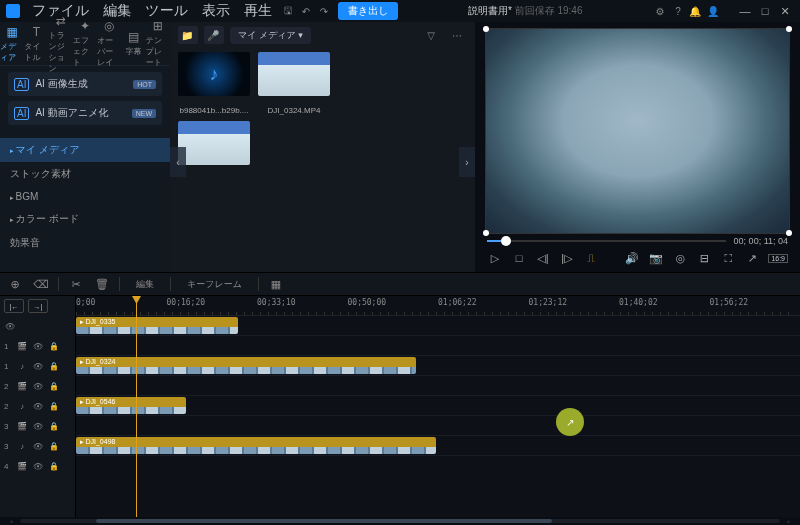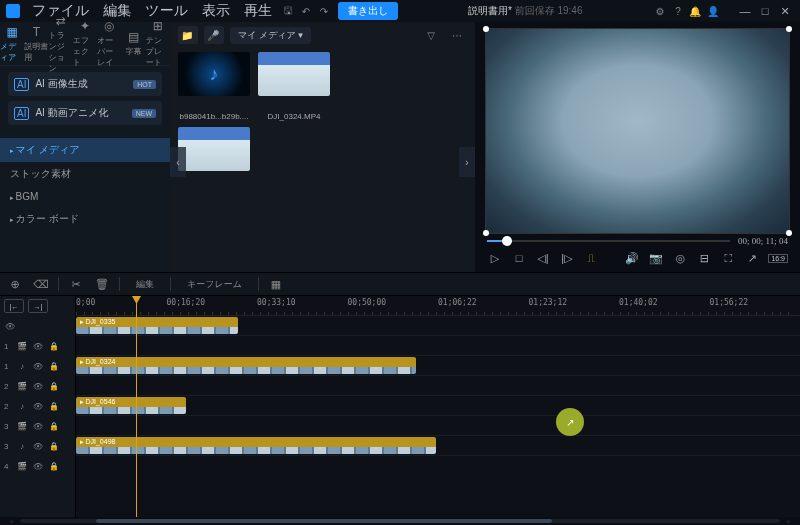--- a/index.html
+++ b/index.html
@@ -31,36 +31,36 @@
 .media-toolbar{height:26px;display:flex;align-items:center;padding:0 8px;gap:6px}
 .mt-btn{width:20px;height:18px;background:#1e2530;border-radius:2px;display:flex;align-items:center;justify-content:center;cursor:pointer;font-size:10px;color:#888}
 .mt-combo{background:#1e2530;padding:2px 8px;border-radius:3px;font-size:9px;cursor:pointer}
 .media-grid{flex:1;padding:4px 8px;overflow:hidden}
 .media-row{display:flex;gap:8px;margin-bottom:6px}
 .thumb{width:72px;display:flex;flex-direction:column;cursor:pointer}
 .thumb-img{width:72px;height:44px;background:#2a3a4a;border-radius:2px;position:relative;overflow:hidden}
 .thumb-img.music{background:radial-gradient(circle,#0a4a8a 0%,#020810 70%);display:flex;align-items:center;justify-content:center}
 .thumb-img.music::after{content:"♪";color:#4a9eff;font-size:18px}
 .thumb-img.snow{background:linear-gradient(#4a7aca 0%,#4a7aca 30%,#d8e8f0 30%,#c0d0da 100%)}
-.thumb-label{font-size:8px;color:#aaa;margin-top:16px;text-align:center;white-space:nowrap;overflow:hidden;text-overflow:ellipsis}
+.thumb-label{font-size:8px;color:#aaa;margin-top:10px;text-align:center;white-space:nowrap;overflow:hidden;text-overflow:ellipsis}
 .nav-arrow{position:absolute;top:50%;width:16px;height:30px;background:rgba(30,40,55,0.8);display:flex;align-items:center;justify-content:center;cursor:pointer;font-size:10px;color:#aaa}
 .nav-left{left:0}
 .nav-right{right:0}
 .preview{flex:1;background:#0a0e14;display:flex;flex-direction:column;padding:6px 10px 4px 10px}
 .preview-canvas{flex:1;background:#7a9ab0;position:relative;border:1px solid #333}
 .preview-canvas .aerial{position:absolute;inset:0;background:radial-gradient(ellipse at 50% 45%,#a0b8c8 0%,#8aa5b5 35%,#4a6a7a 60%,#2a4050 80%,#1a2a3a 100%)}
 .preview-canvas .handle{position:absolute;width:6px;height:6px;background:#fff;border-radius:50%}
 .preview-scrub{height:14px;display:flex;align-items:center;padding:0 2px}
 .scrub-track{flex:1;height:2px;background:#333;position:relative}
 .scrub-fill{position:absolute;left:0;width:6%;height:2px;background:#4a9eff}
 .scrub-head{position:absolute;left:6%;top:-4px;width:10px;height:10px;background:#fff;border-radius:50%}
 .preview-controls{height:20px;display:flex;align-items:center;gap:8px;padding:0 2px}
 .pc-btn{width:16px;height:16px;display:flex;align-items:center;justify-content:center;cursor:pointer;color:#aaa;font-size:11px}
 .pc-right{margin-left:auto;display:flex;gap:8px;align-items:center}
-.timecode{font-size:9px;color:#aaa;font-family:Liberation Serif, serif}
+.timecode{font-size:9px;color:#aaa;font-family:Liberation Sans, sans-serif}
 .aspect{font-size:7px;border:1px solid #555;padding:0 2px}
 .toolbar2{height:24px;background:#12161d;display:flex;align-items:center;padding:0 6px;gap:8px;border-top:1px solid #000;border-bottom:1px solid #000}
 .tb2-btn{width:18px;height:18px;display:flex;align-items:center;justify-content:center;cursor:pointer;color:#888;font-size:11px}
 .tb2-sep{width:1px;height:14px;background:#333}
 .tb2-label{font-size:9px;color:#888;padding:0 8px}
 .timeline{flex:1;background:#0d1117;display:flex;overflow:hidden}
 .track-headers{width:76px;background:#12161d;border-right:1px solid #000}
 .th-top{height:20px;display:flex;align-items:center;padding:0 4px;gap:4px}
 .th-tbtn{width:20px;height:14px;border:1px solid #444;border-radius:2px;display:flex;align-items:center;justify-content:center;font-size:7px;cursor:pointer}
 .ruler-row{height:20px}
@@ -109,21 +109,21 @@
 
   <div class="upper">
     <div class="left-panel">
       <div class="mode-tabs" id="mode-tabs">
           <div class="mode-tab active">
             <div class="mt-icon">▦</div>
             <div>メディア</div>
           </div>
           <div class="mode-tab">
             <div class="mt-icon">T</div>
-            <div>説明書用</div>
+            <div>タイトル</div>
           </div>
           <div class="mode-tab">
             <div class="mt-icon">⇄</div>
             <div>トランジション</div>
           </div>
           <div class="mode-tab">
             <div class="mt-icon">✦</div>
             <div>エフェクト</div>
           </div>
           <div class="mode-tab">
@@ -149,20 +149,21 @@
             <span class="ai-icon">AI</span>
             <span>AI 動画アニメ化</span>
             <span class="badge">NEW</span>
           </div>
         </div>
       <div class="side-list" id="side-list">
           <div class="side-item active expandable">マイ メディア</div>
           <div class="side-item">ストック素材</div>
           <div class="side-item expandable">BGM</div>
           <div class="side-item expandable">カラー ボード</div>
+          <div class="side-item">効果音</div>
         </div>
     </div>
 
     <div class="media-panel">
       <div class="media-toolbar">
         <div class="mt-btn">📁</div>
         <div class="mt-btn">🎤</div>
         <div class="mt-combo"><span>マイ メディア</span> ▾</div>
         <div style="flex:1"></div>
         <div class="mt-btn" style="background:none">▽</div>

